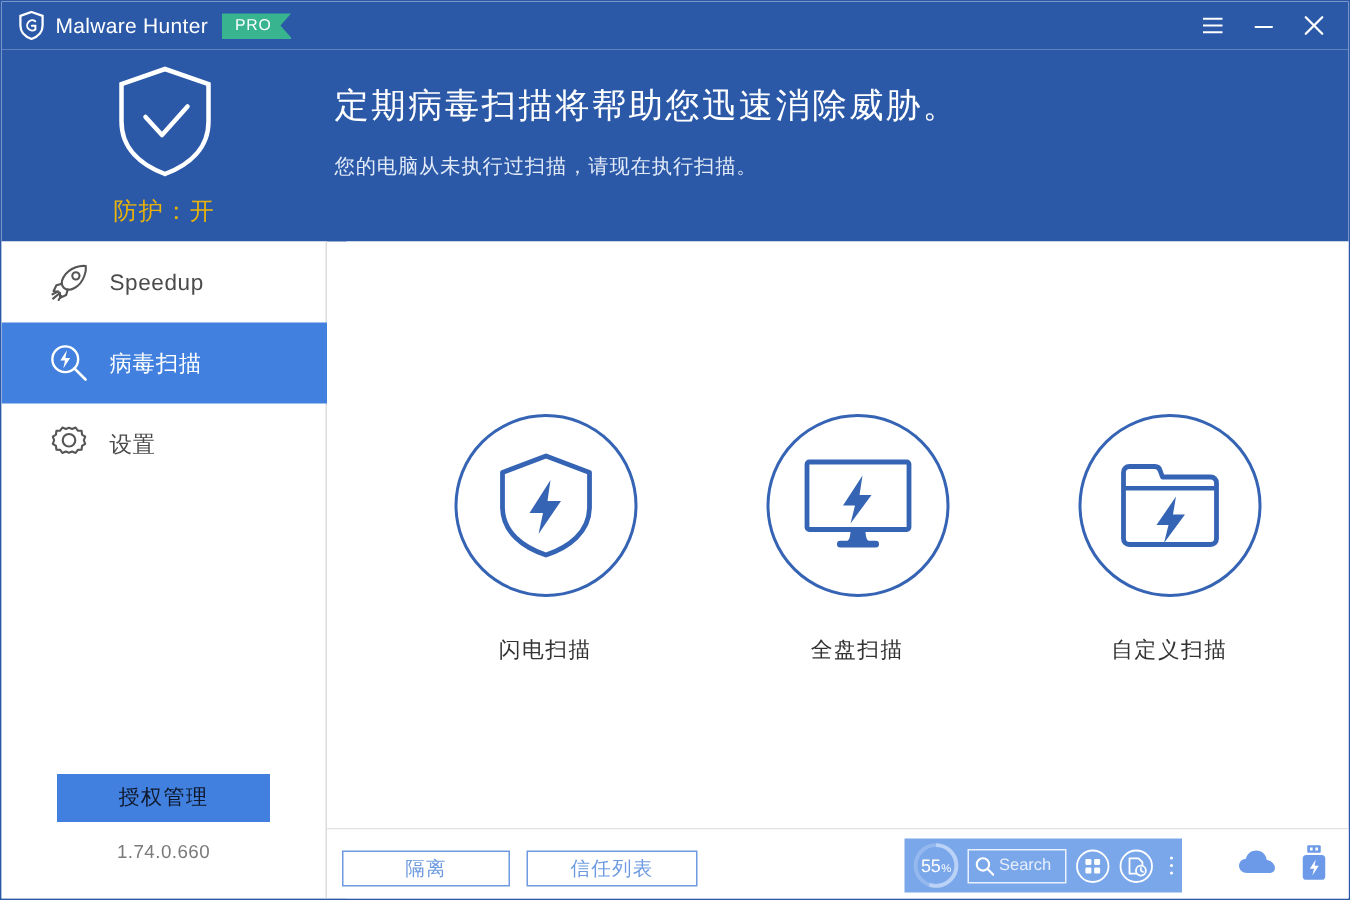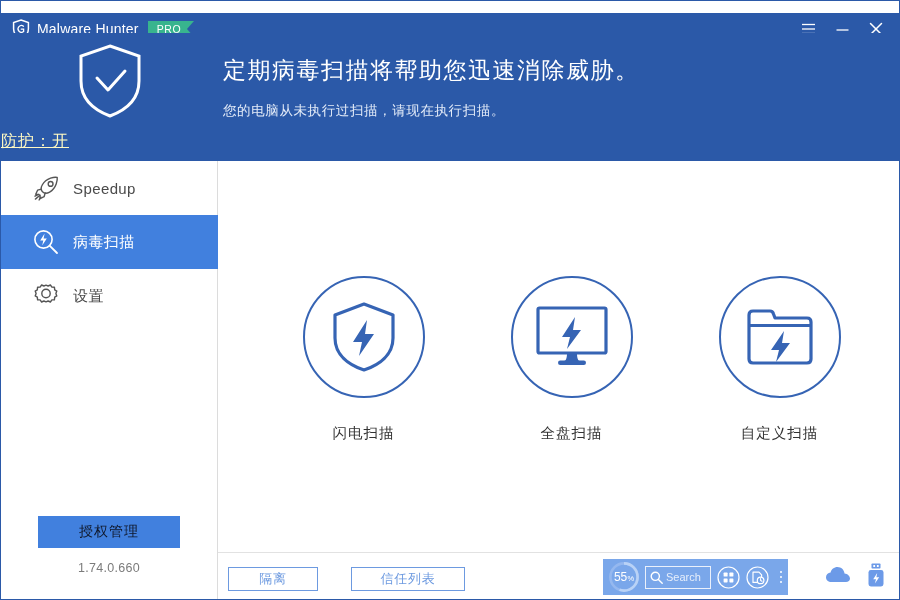--- a/index.html
+++ b/index.html
@@ -26,21 +26,20 @@
 
   
   .titlebar {
     position: absolute;
     left: 0; top: 0;
     width: 898px;
     height: 32px;
     background: #2b59a8;
     display: flex;
     align-items: center;
-    margin-top: 12px;
   }
   .brand {
     display: flex;
     align-items: center;
     margin-left: 11px;
     height: 32px;
   }
   .brand-shield {
     width: 18px; height: 20px;
     margin-right: 7px;
@@ -102,24 +101,24 @@
     left: 76px;
     top: 10px;
     width: 66px;
     height: 76px;
   }
   .protect-label {
     position: absolute;
     left: 0;
     top: 98px;
     width: 217px;
-    color: #fef9c3;
+    text-align: center;
+    color: #eab308;
     font-size: 16px;
     letter-spacing: 1px;
-    text-decoration: underline;
   }
   .headline {
     position: absolute;
     left: 222px;
     top: 22px;
     color: #ffffff;
     font-size: 23px;
     letter-spacing: 1.5px;
     white-space: nowrap;
   }
@@ -268,21 +267,21 @@
     background: #ffffff;
     color: #6d9ae0;
     font-size: 13px;
     letter-spacing: .8px;
     display: flex;
     align-items: center;
     justify-content: center;
     box-sizing: border-box;
     cursor: default;
   }
-  .ghost-btn.quarantine { left: 10px; width: 90px; }
+  .ghost-btn.quarantine { left: 10px; width: 112px; }
   .ghost-btn.trustlist  { left: 133px; width: 114px; }
 
   .tray-icons {
     position: absolute;
     right: 14px;
     top: 10px;
     display: flex;
     align-items: center;
     gap: 16px;
   }

